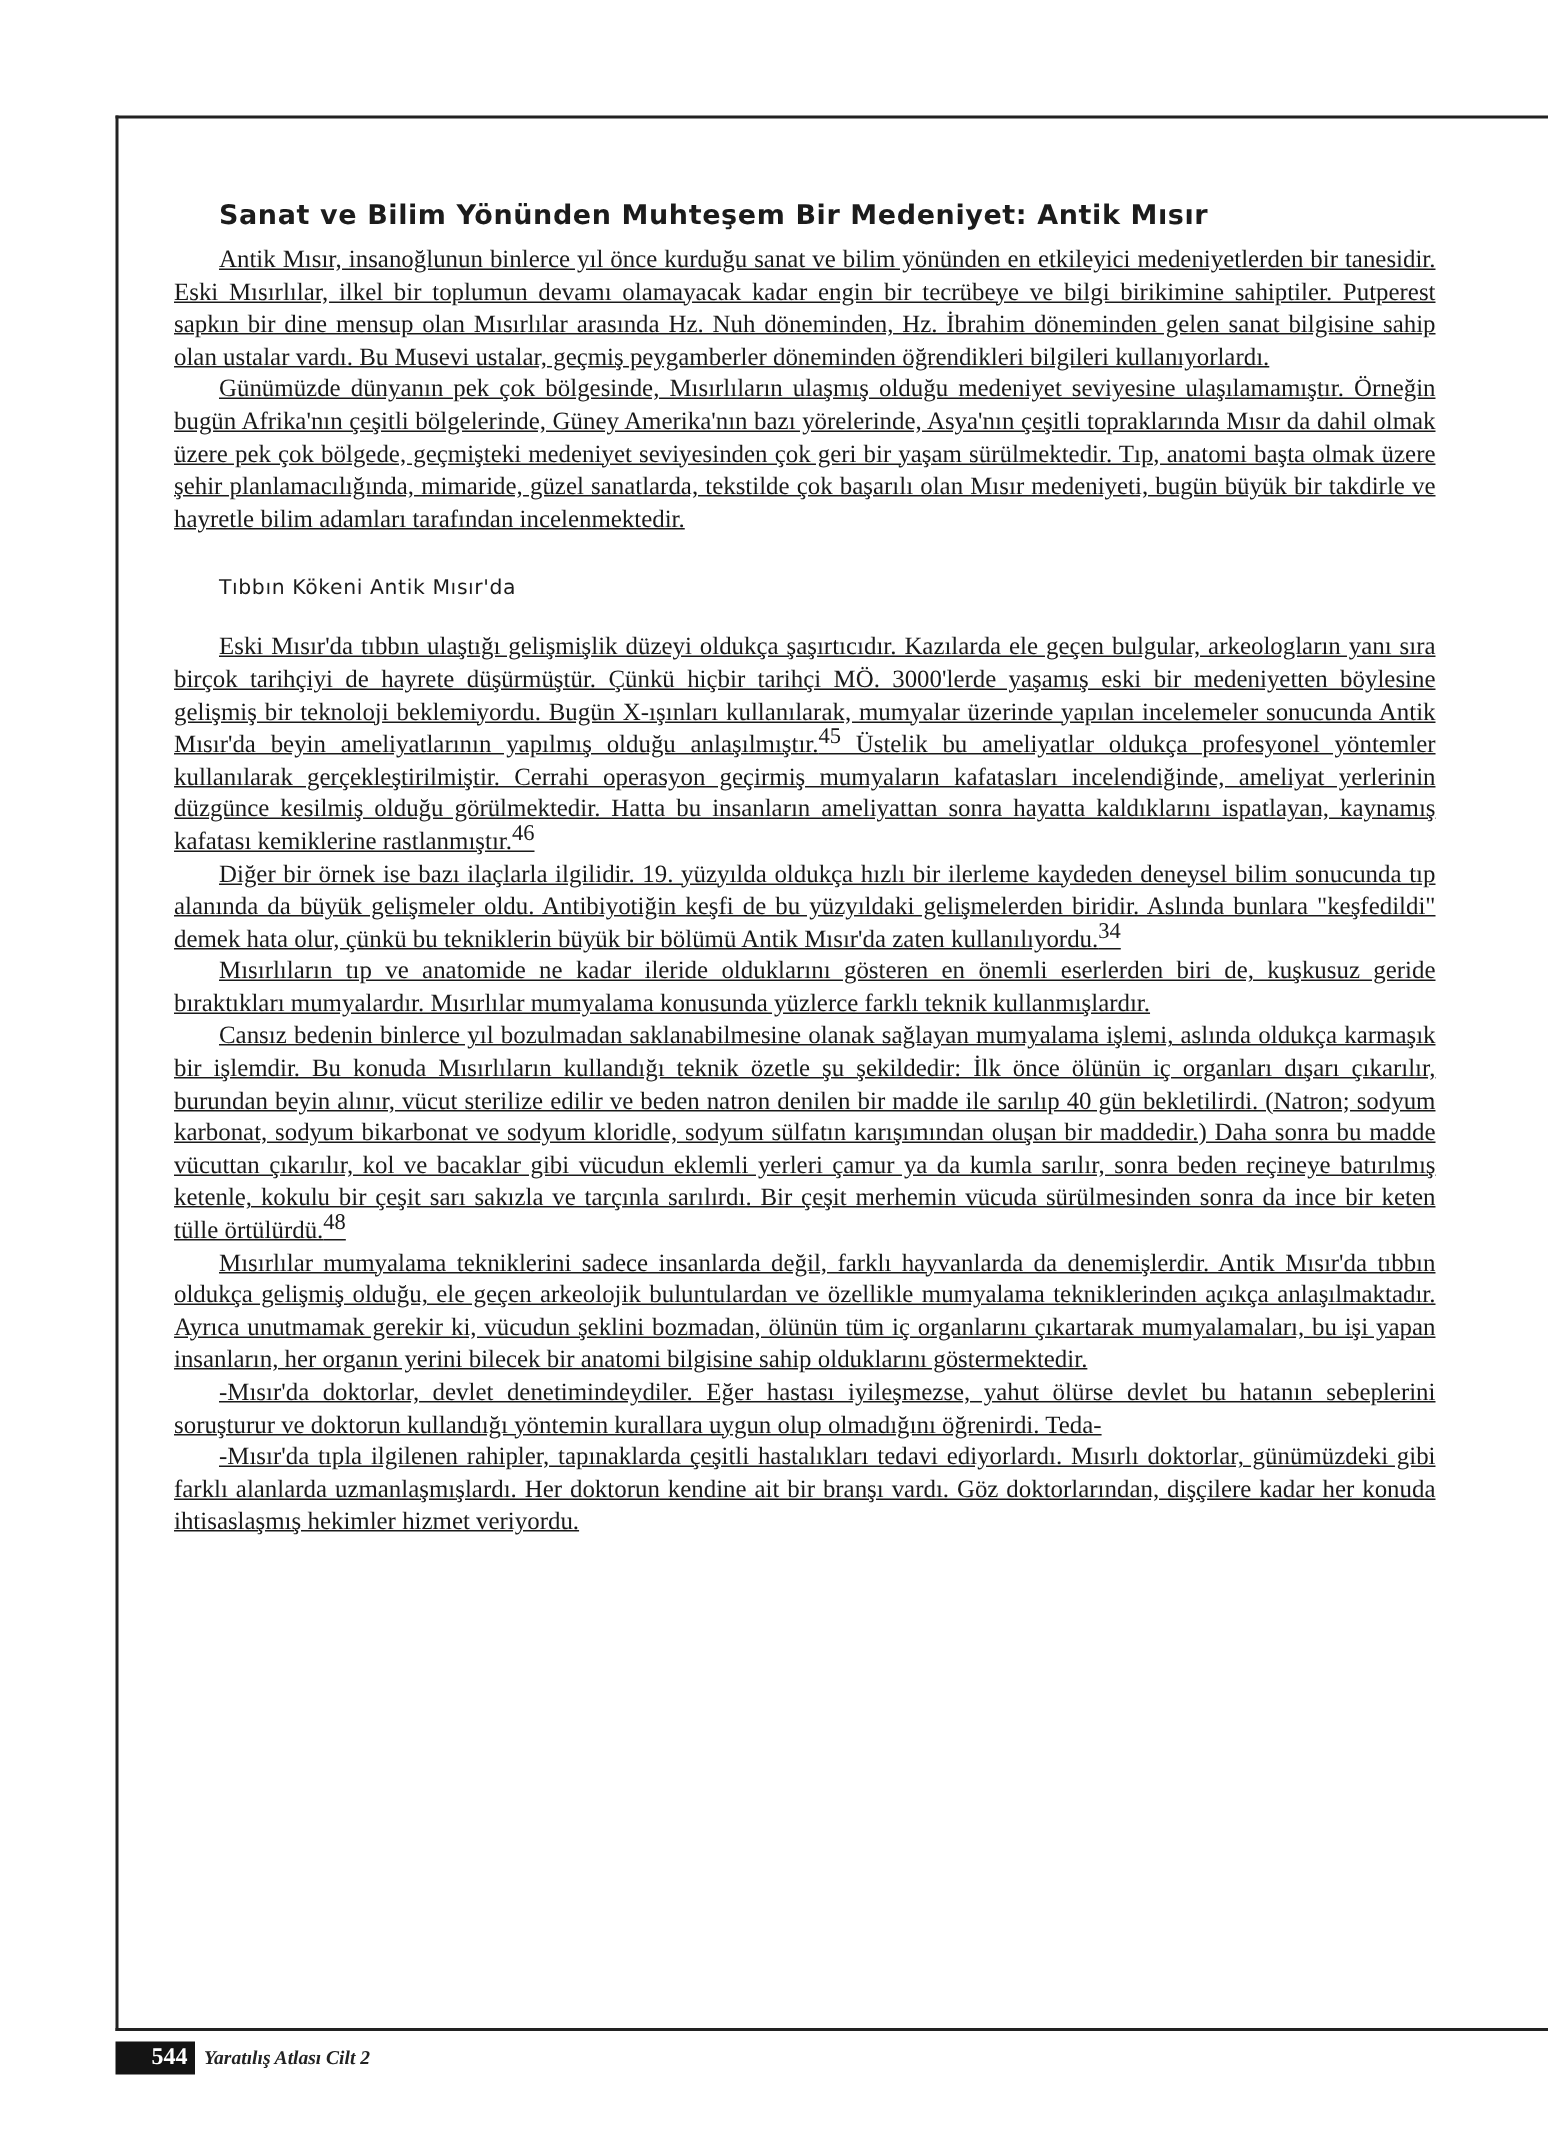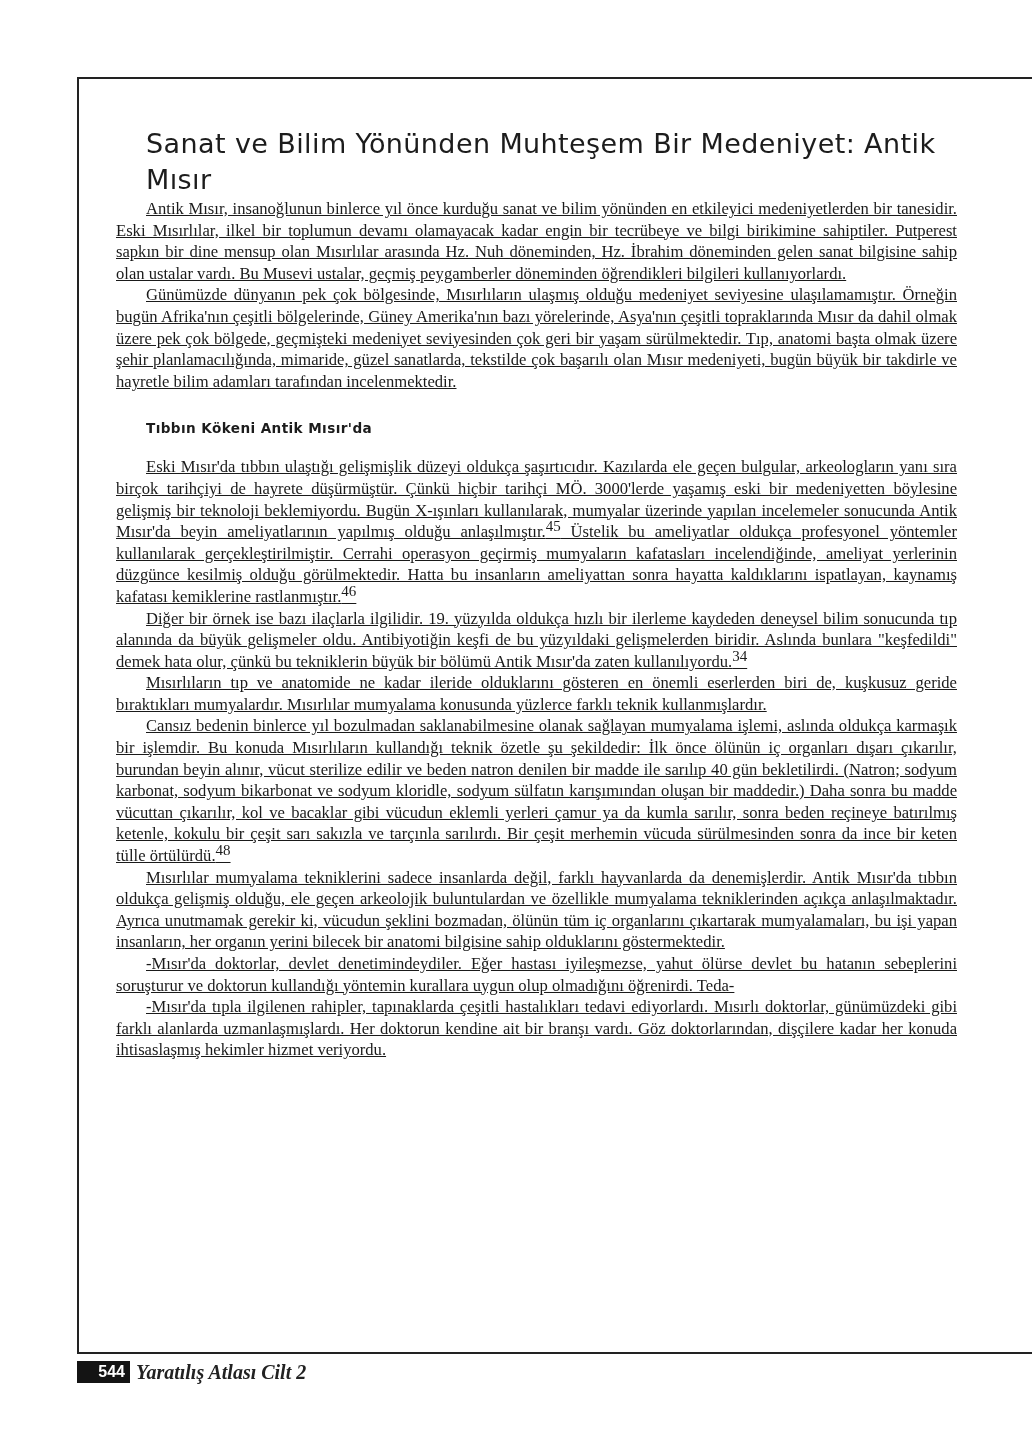--- a/index.html
+++ b/index.html
@@ -9,46 +9,46 @@
       border-top: 2px solid #222; border-left: 2px solid #222; border-bottom: 2px solid #222;
       box-sizing: border-box;
     }
     .content {
       position: absolute; left: 116px; top: 126px; width: 841px;
       font-family: "Liberation Serif", "DejaVu Serif", serif;
       color: #1a1a1a;
     }
     .title {
       font-family: "DejaVu Sans", "Liberation Sans", sans-serif;
-      font-weight: normal; font-size: 27px; letter-spacing: 0.4px;
+      font-weight: bold; font-size: 18px; letter-spacing: 0.4px;
       margin: 0 0 0 30px; line-height: 36px; color: #1c1c1c;
     }
     .para {
       font-size: 16.6px; line-height: 21.6px; text-align: justify;
       text-indent: 30px; margin: 0; hyphens: manual; text-decoration: underline;
     }
     .subhead {
       font-family: "DejaVu Sans", "Liberation Sans", sans-serif;
-      font-weight: bold; font-size: 13.6px; letter-spacing: 0.4px;
+      font-weight: normal; font-size: 13.6px; letter-spacing: 0.4px;
       margin: 27px 0 19px 30px; line-height: 18px; color: #1c1c1c;
     }
     sup { font-size: 15px; line-height: 0; vertical-align: 6px; }
     .footer {
       position: absolute; left: 77px; top: 1361px; height: 22px;
       display: flex; align-items: center;
     }
     .page-num {
       background: #141414; color: #fff; width: 53px; height: 22px;
-      font-family: Liberation Sans, sans-serif; font-weight: bold;
+      font-family: Liberation Serif, serif; font-weight: bold;
       font-size: 16px; text-align: right; padding-right: 5px; box-sizing: border-box;
       line-height: 22px;
     }
     .book-title {
       margin-left: 6px; font-family: "Liberation Serif", "DejaVu Serif", serif;
-      font-style: italic; font-weight: bold; font-size: 20px; color: #222;
+      font-style: italic; font-weight: bold; font-size: 13px; color: #222;
     }
   </style>
 </head>
 <body>
 
 <div class="frame"></div>
 
 <div class="content">
   <h1 class="title">Sanat ve Bilim Yönünden Muhteşem Bir Medeniyet: Antik Mısır</h1>
 

